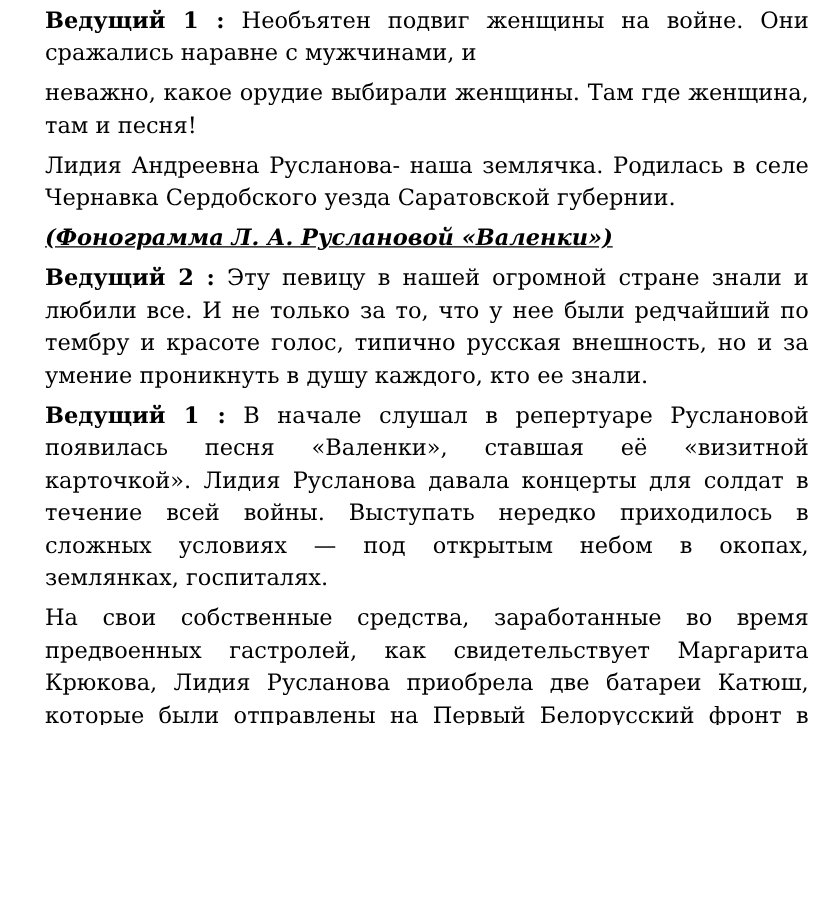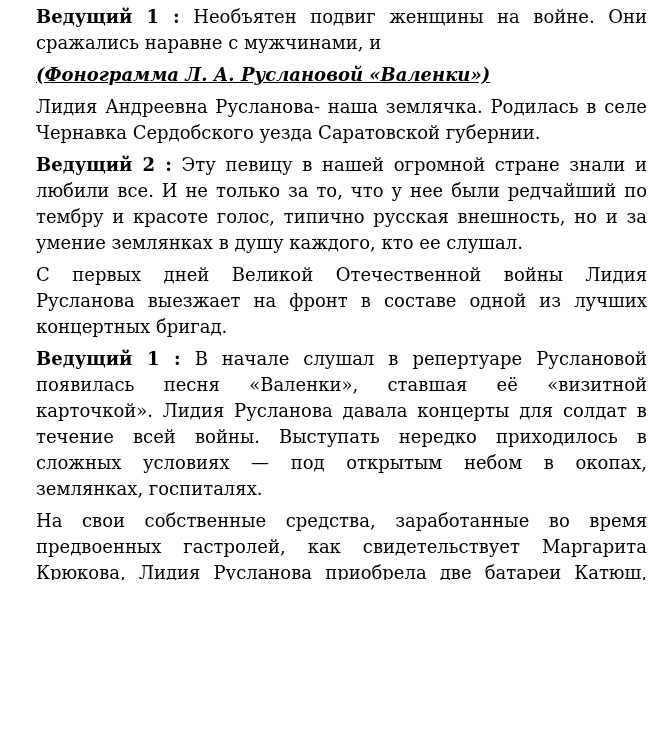--- a/index.html
+++ b/index.html
@@ -37,27 +37,27 @@
     text-decoration: underline;
   }
 </style>
 </head>
 <body>
 
 <div class="page">
 
   <p class="para"><strong class="speaker-label">Ведущий 1 :</strong> <span>Необъятен подвиг женщины на войне. Они сражались наравне с мужчинами, и</span></p>
 
+  <p class="para"><span>неважно, какое орудие выбирали женщины. Там где женщина, там и песня!</span></p>
+
+  <p class="para"><span>Лидия Андреевна Русланова- наша землячка. Родилась в селе Чернавка Сердобского уезда Саратовской губернии.</span></p>
 
   <p class="para stage"><span class="stage-text">(Фонограмма Л. А. Руслановой «Валенки»)</span></p>
 
-  <p class="para"><span>Лидия Андреевна Русланова- наша землячка. Родилась в селе Чернавка Сердобского уезда Саратовской губернии.</span></p>
+  <p class="para"><strong class="speaker-label">Ведущий 2 :</strong> <span>Эту певицу в нашей огромной стране знали и любили все. И не только за то, что у нее были редчайший по тембру и красоте голос, типично русская внешность, но и за умение проникнуть в душу каждого, кто ее знали.</span></p>
 
-  <p class="para"><strong class="speaker-label">Ведущий 2 :</strong> <span>Эту певицу в нашей огромной стране знали и любили все. И не только за то, что у нее были редчайший по тембру и красоте голос, типично русская внешность, но и за умение землянках в душу каждого, кто ее слушал.</span></p>
-
-  <p class="para"><span>С первых дней Великой Отечественной войны Лидия Русланова выезжает на фронт в составе одной из лучших концертных бригад.</span></p>
 
   <p class="para"><strong class="speaker-label">Ведущий 1 :</strong> <span>В начале слушал в репертуаре Руслановой появилась песня «Валенки», ставшая её «визитной карточкой». Лидия Русланова давала концерты для солдат в течение всей войны. Выступать нередко приходилось в сложных условиях — под открытым небом в окопах, землянках, госпиталях.</span></p>
 
 
   <p class="para"><span>На свои собственные средства, заработанные во время предвоенных гастролей, как свидетельствует Маргарита Крюкова, Лидия Русланова приобрела две батареи Катюш, которые были отправлены на Первый Белорусский фронт в корпус, которым командовал её муж Владимир Крюков.</span></p>
 
 </div>
 
 </body></html>

